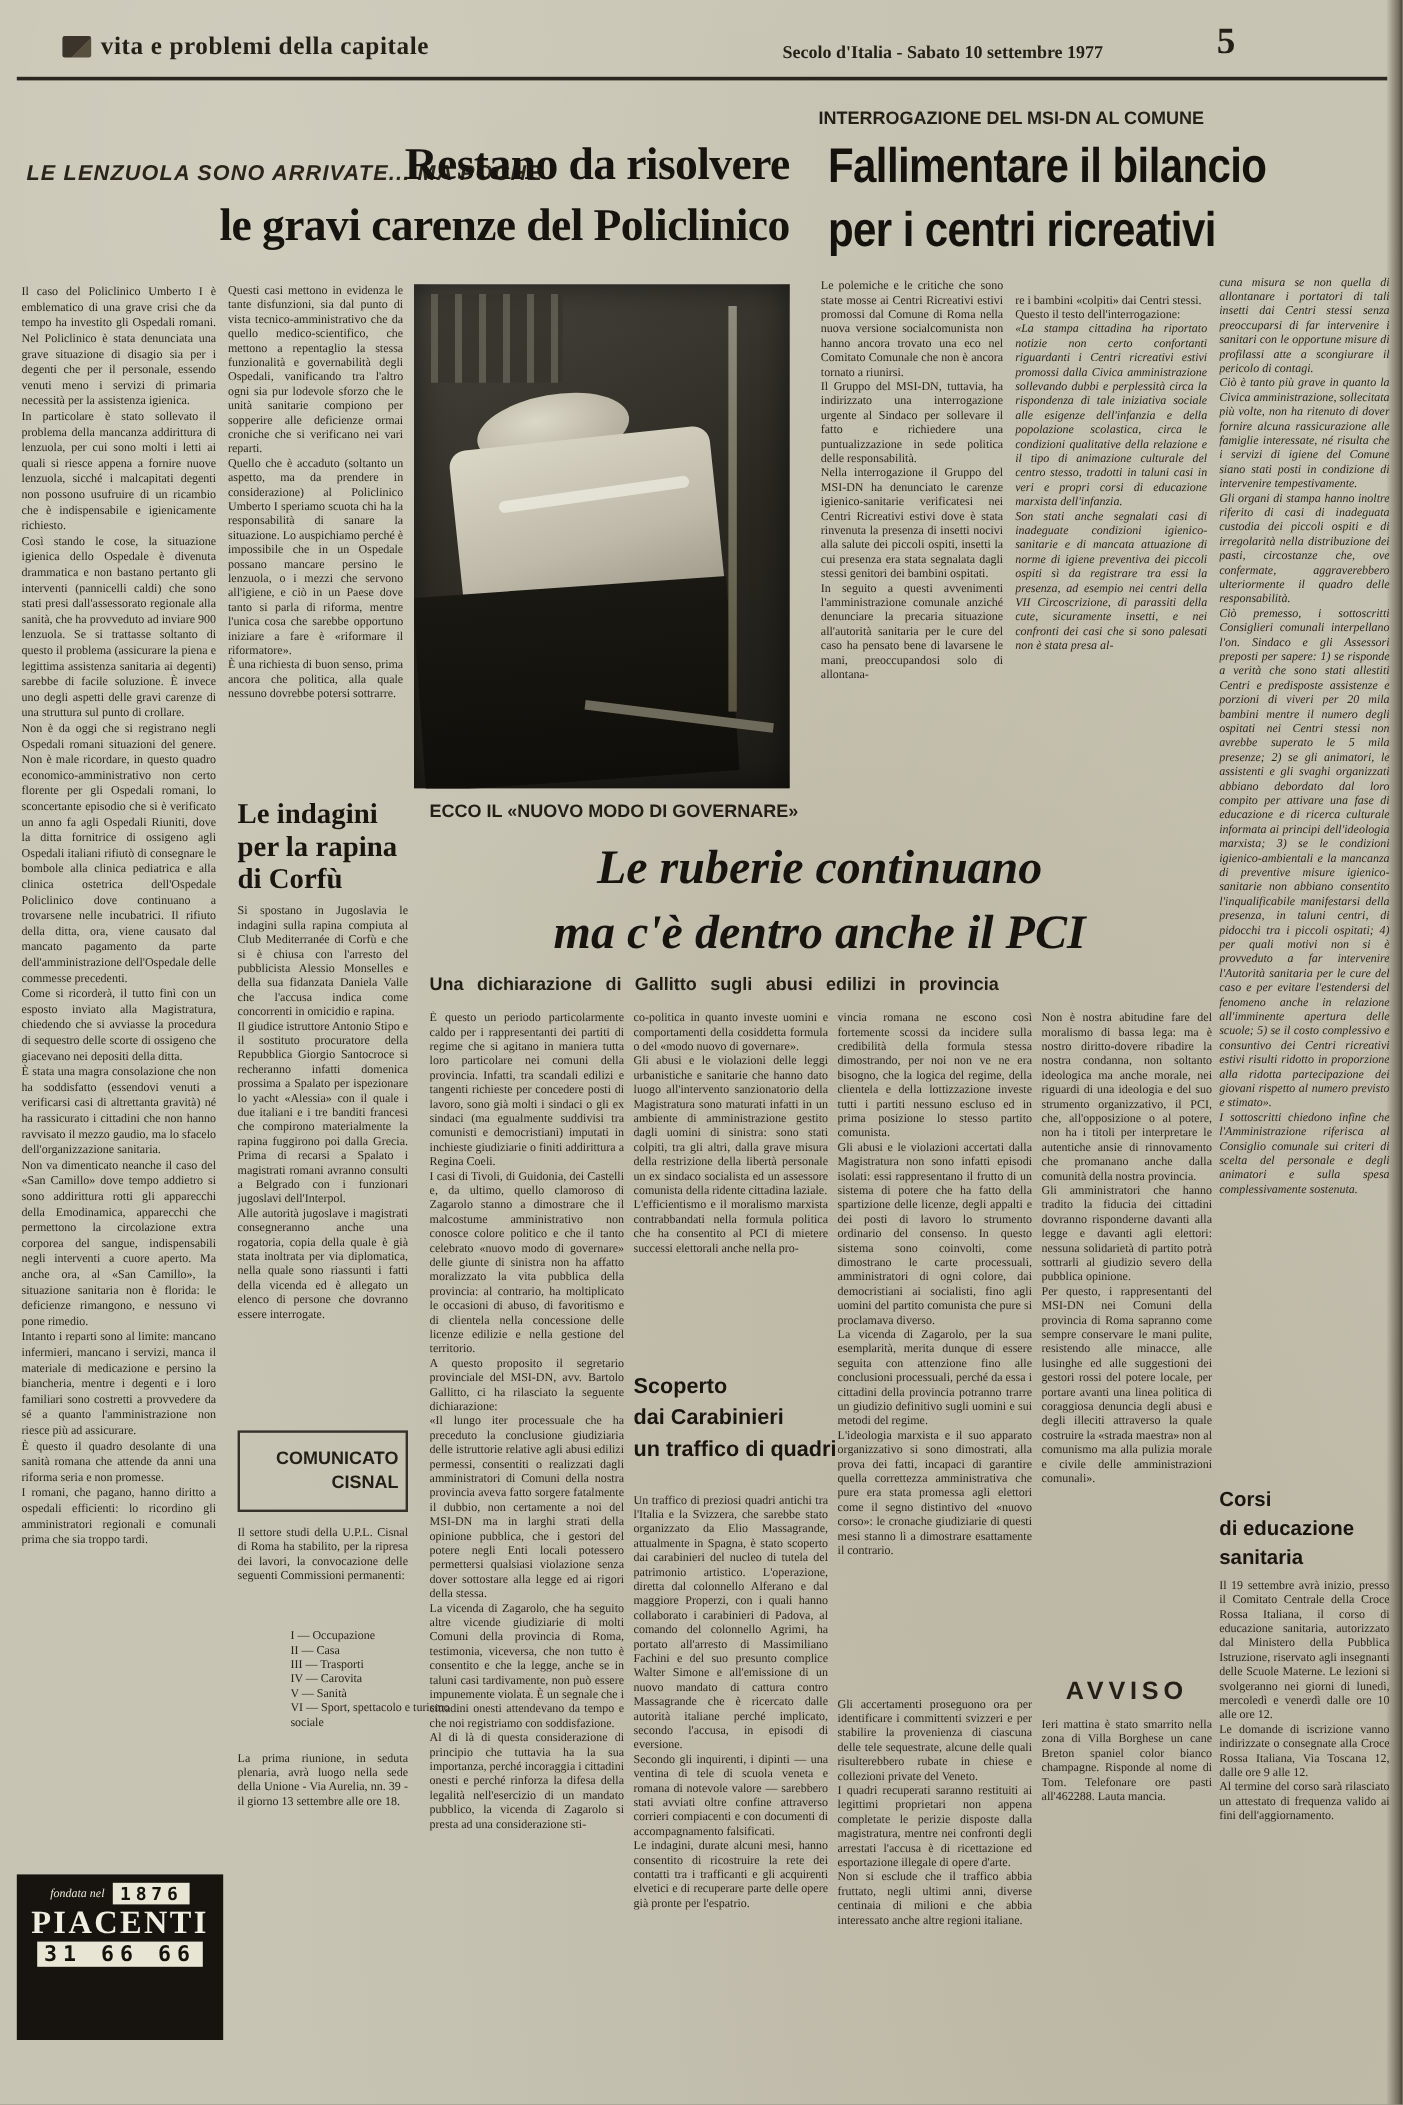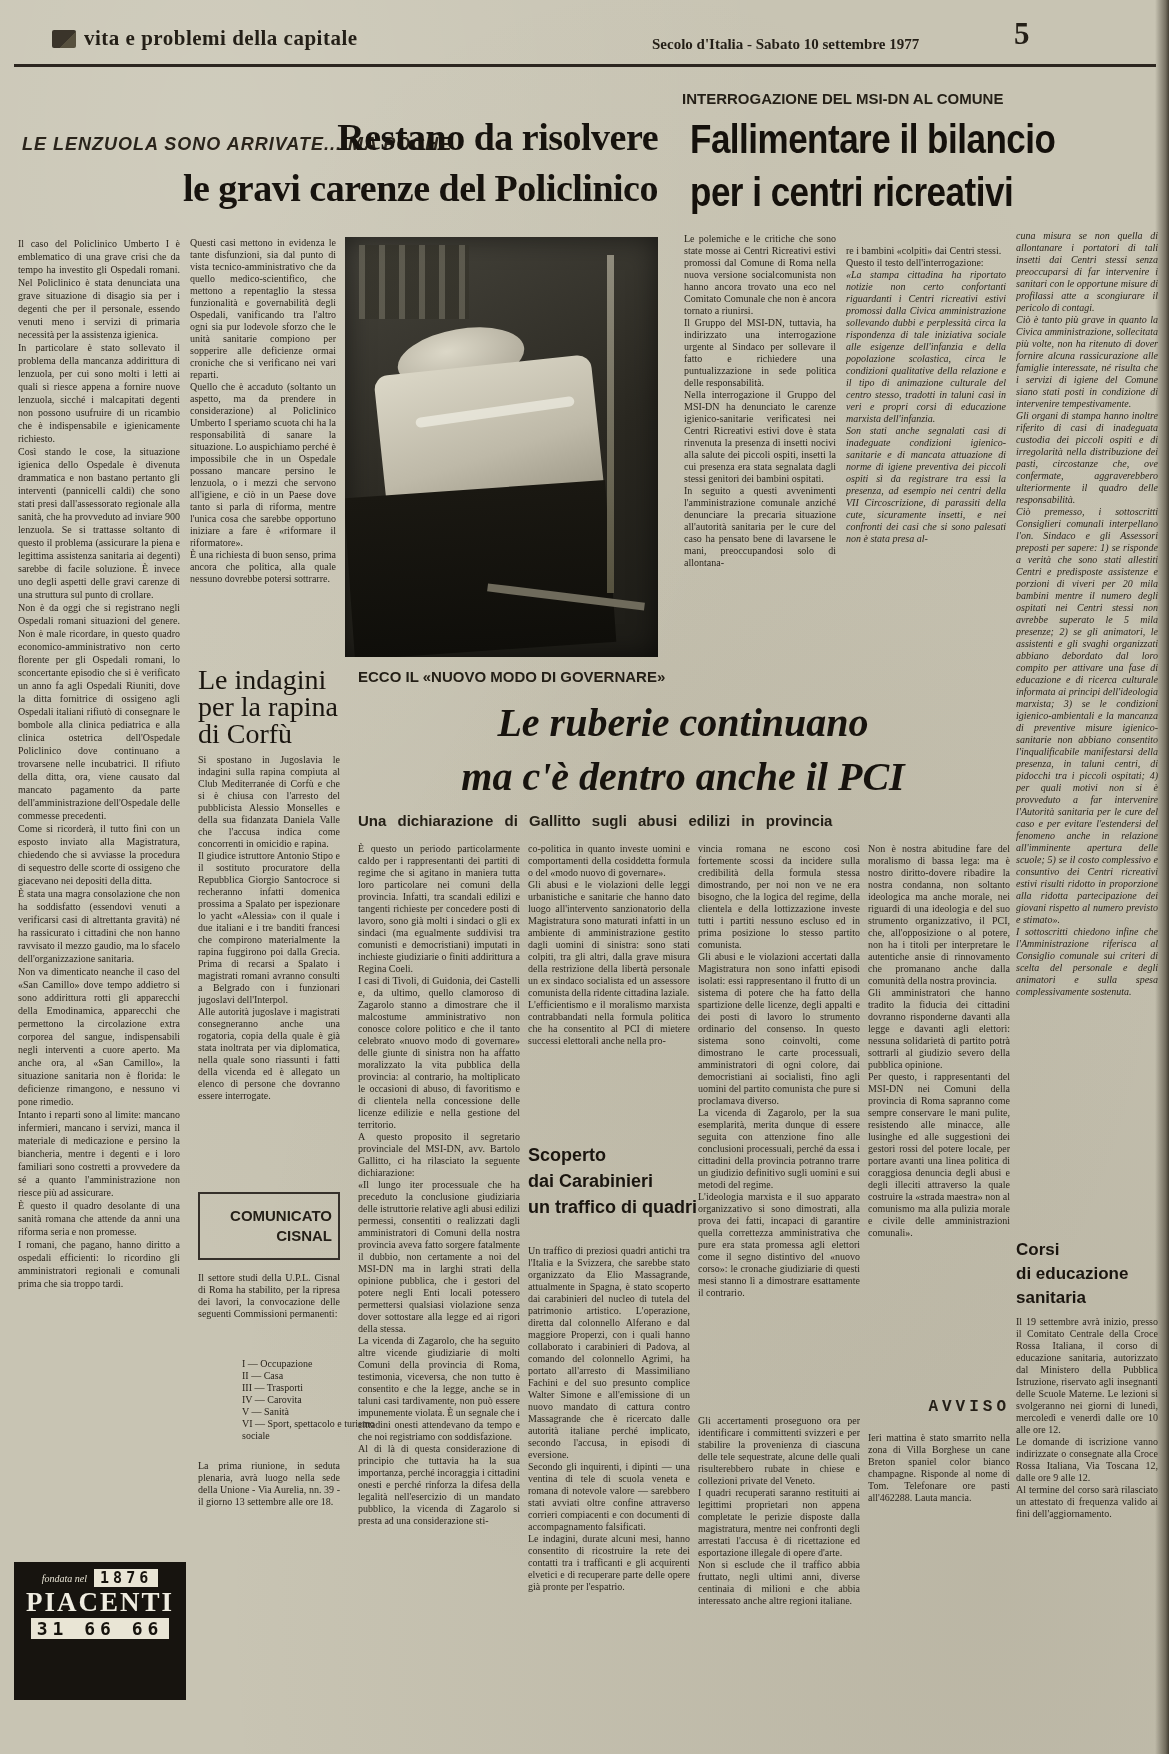--- a/index.html
+++ b/index.html
@@ -22,27 +22,27 @@
   .kicker-left{font-family:"Liberation Sans",sans-serif;font-style:italic;font-weight:bold;
     font-size:18px;letter-spacing:1px;color:#2a241b;margin-top:46px;}
   .kicker-sans{font-family:"Liberation Sans",sans-serif;font-weight:bold;font-size:15px;color:#241f16;}
   .headline-serif{font-weight:bold;font-size:38px;line-height:51px;text-align:right;
     white-space:pre-line;letter-spacing:-.5px;color:#17130e;}
   .headline-slab{font-family:"Liberation Sans",sans-serif;font-weight:bold;font-size:35px;
     line-height:46px;white-space:pre-line;transform:scaleY(1.16);transform-origin:top left;
     letter-spacing:-.5px;color:#15110c;}
   .headline-italic{font-weight:bold;font-style:italic;font-size:40px;line-height:54px;
     text-align:center;white-space:pre-line;color:#17130e;}
-  .serif-head{font-weight:normal;font-size:28px;line-height:27px;white-space:pre-line;color:#1a150f;}
+  .serif-head{font-weight:bold;font-size:24px;line-height:27px;white-space:pre-line;color:#1a150f;}
   .sans-head{font-family:"Liberation Sans",sans-serif;font-weight:bold;font-size:18px;
     line-height:26px;white-space:pre-line;color:#1a150f;}
   .deck{font-family:"Liberation Sans",sans-serif;font-weight:bold;font-size:15px;
     word-spacing:7px;color:#241f16;}
-  .avviso-title{font-family:Liberation Mono, monospace;font-weight:bold;font-size:16px;
-    letter-spacing:4px;text-align:right;}
+  .avviso-title{font-family:Liberation Sans, sans-serif;font-weight:bold;font-size:21px;
+    letter-spacing:4px;text-align:center;}
   .cisnal-box{border:2px solid #35302a;text-align:right;
     font-family:"Liberation Sans",sans-serif;font-weight:bold;font-size:15px;line-height:20px;
     white-space:pre-line;padding:12px 6px;box-sizing:border-box;}
   
   .photo{position:absolute;overflow:hidden;
     background:linear-gradient(155deg,#46443c 0%,#2a2821 55%,#1c1b16 100%);
     box-shadow:inset 0 0 28px rgba(0,0,0,.55);}
   .ph{position:absolute;}
   .ph-headboard{left:14px;top:8px;width:110px;height:74px;opacity:.65;
     background:repeating-linear-gradient(90deg,#6d6a5c 0 6px,#343229 6px 20px);}

